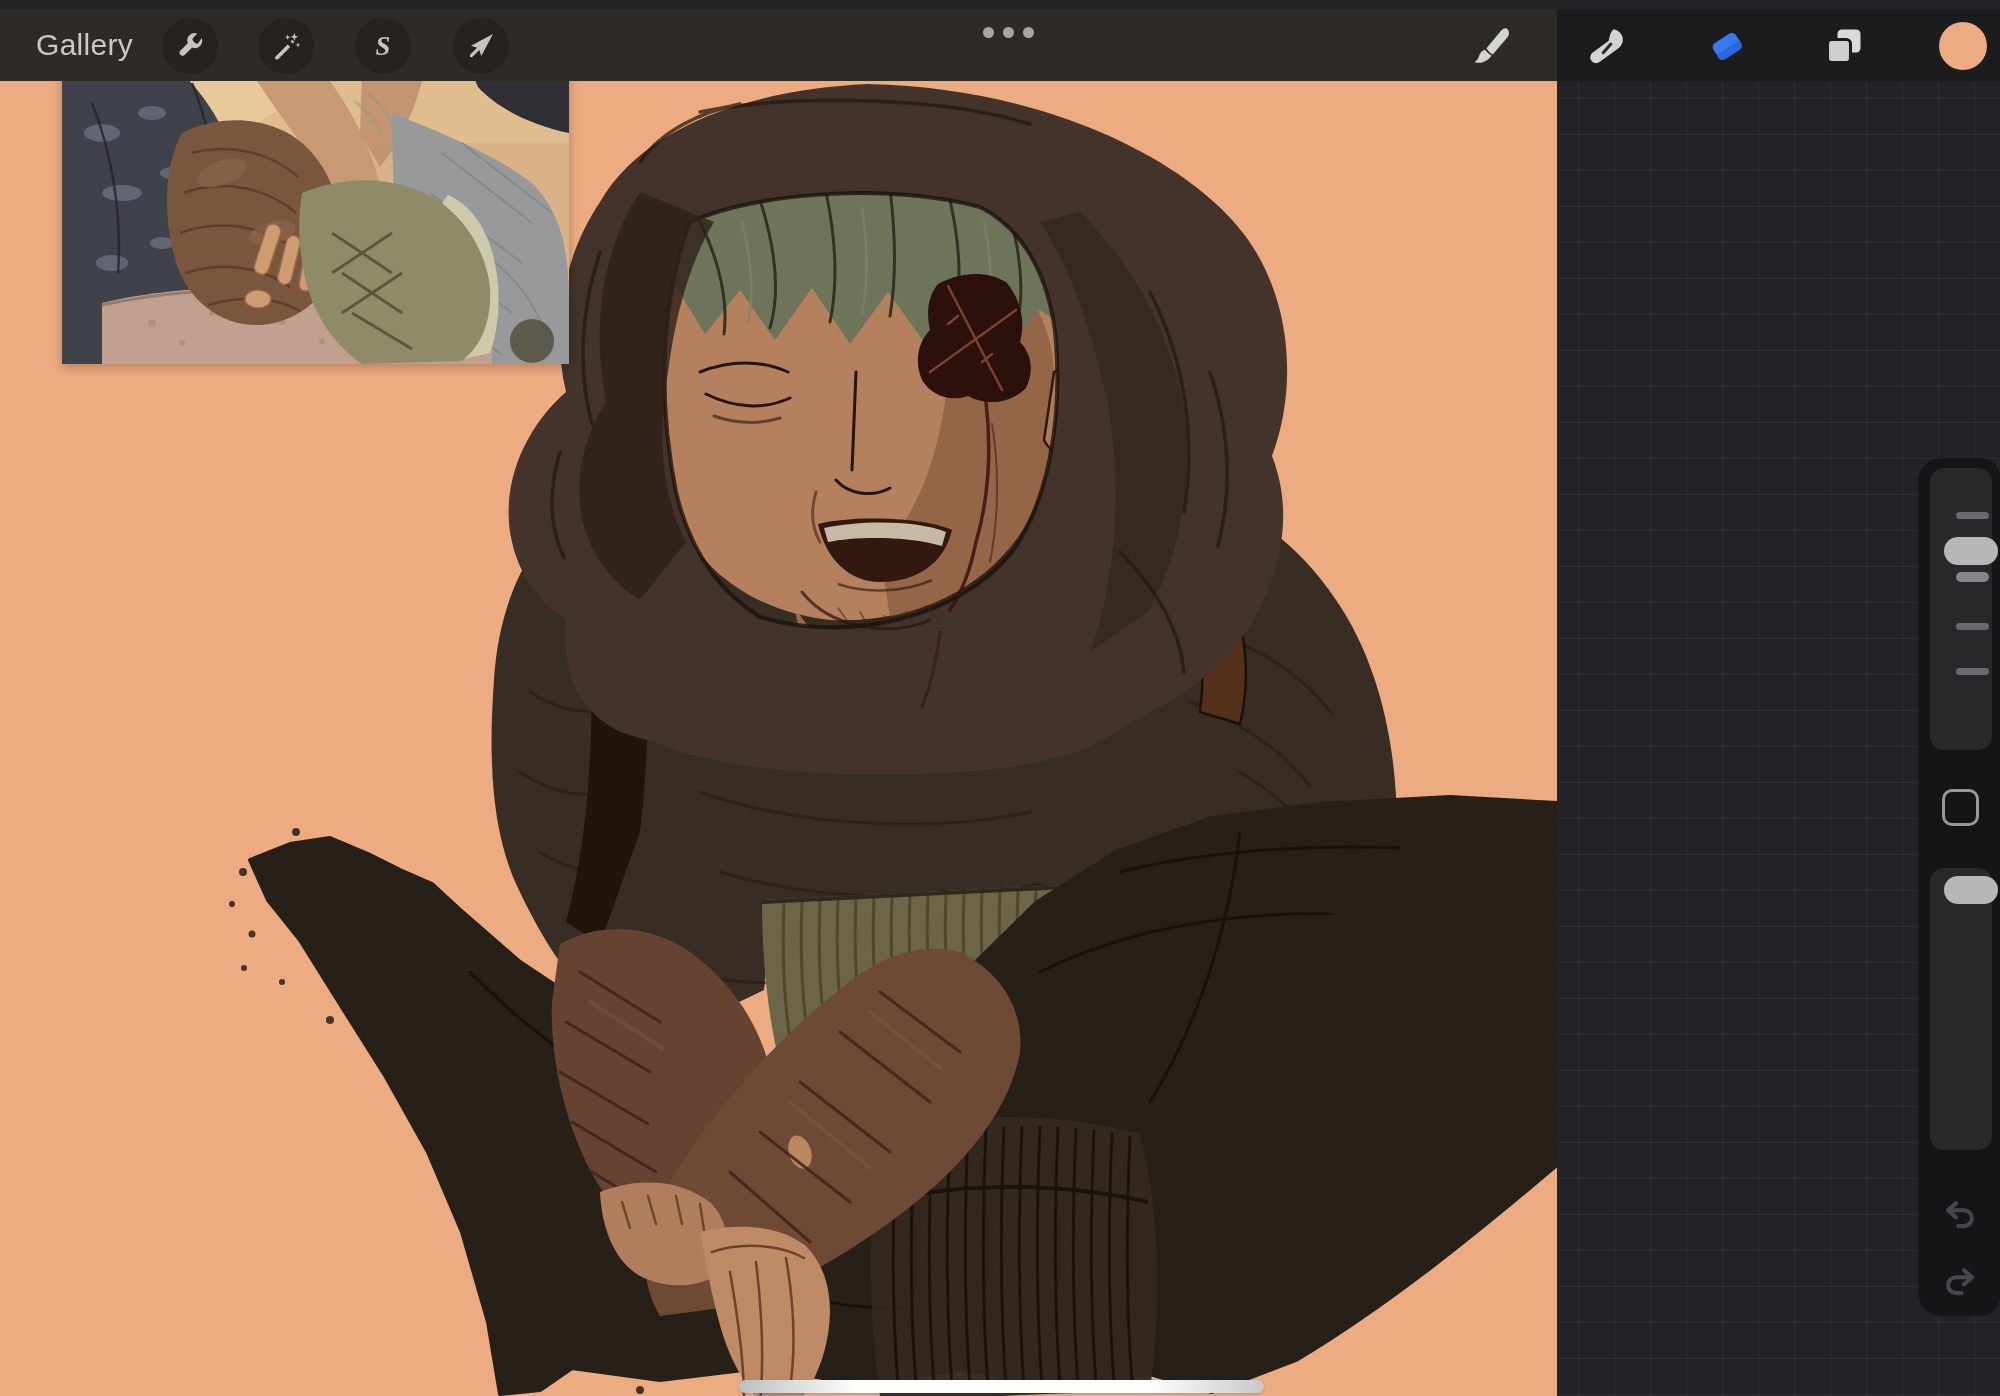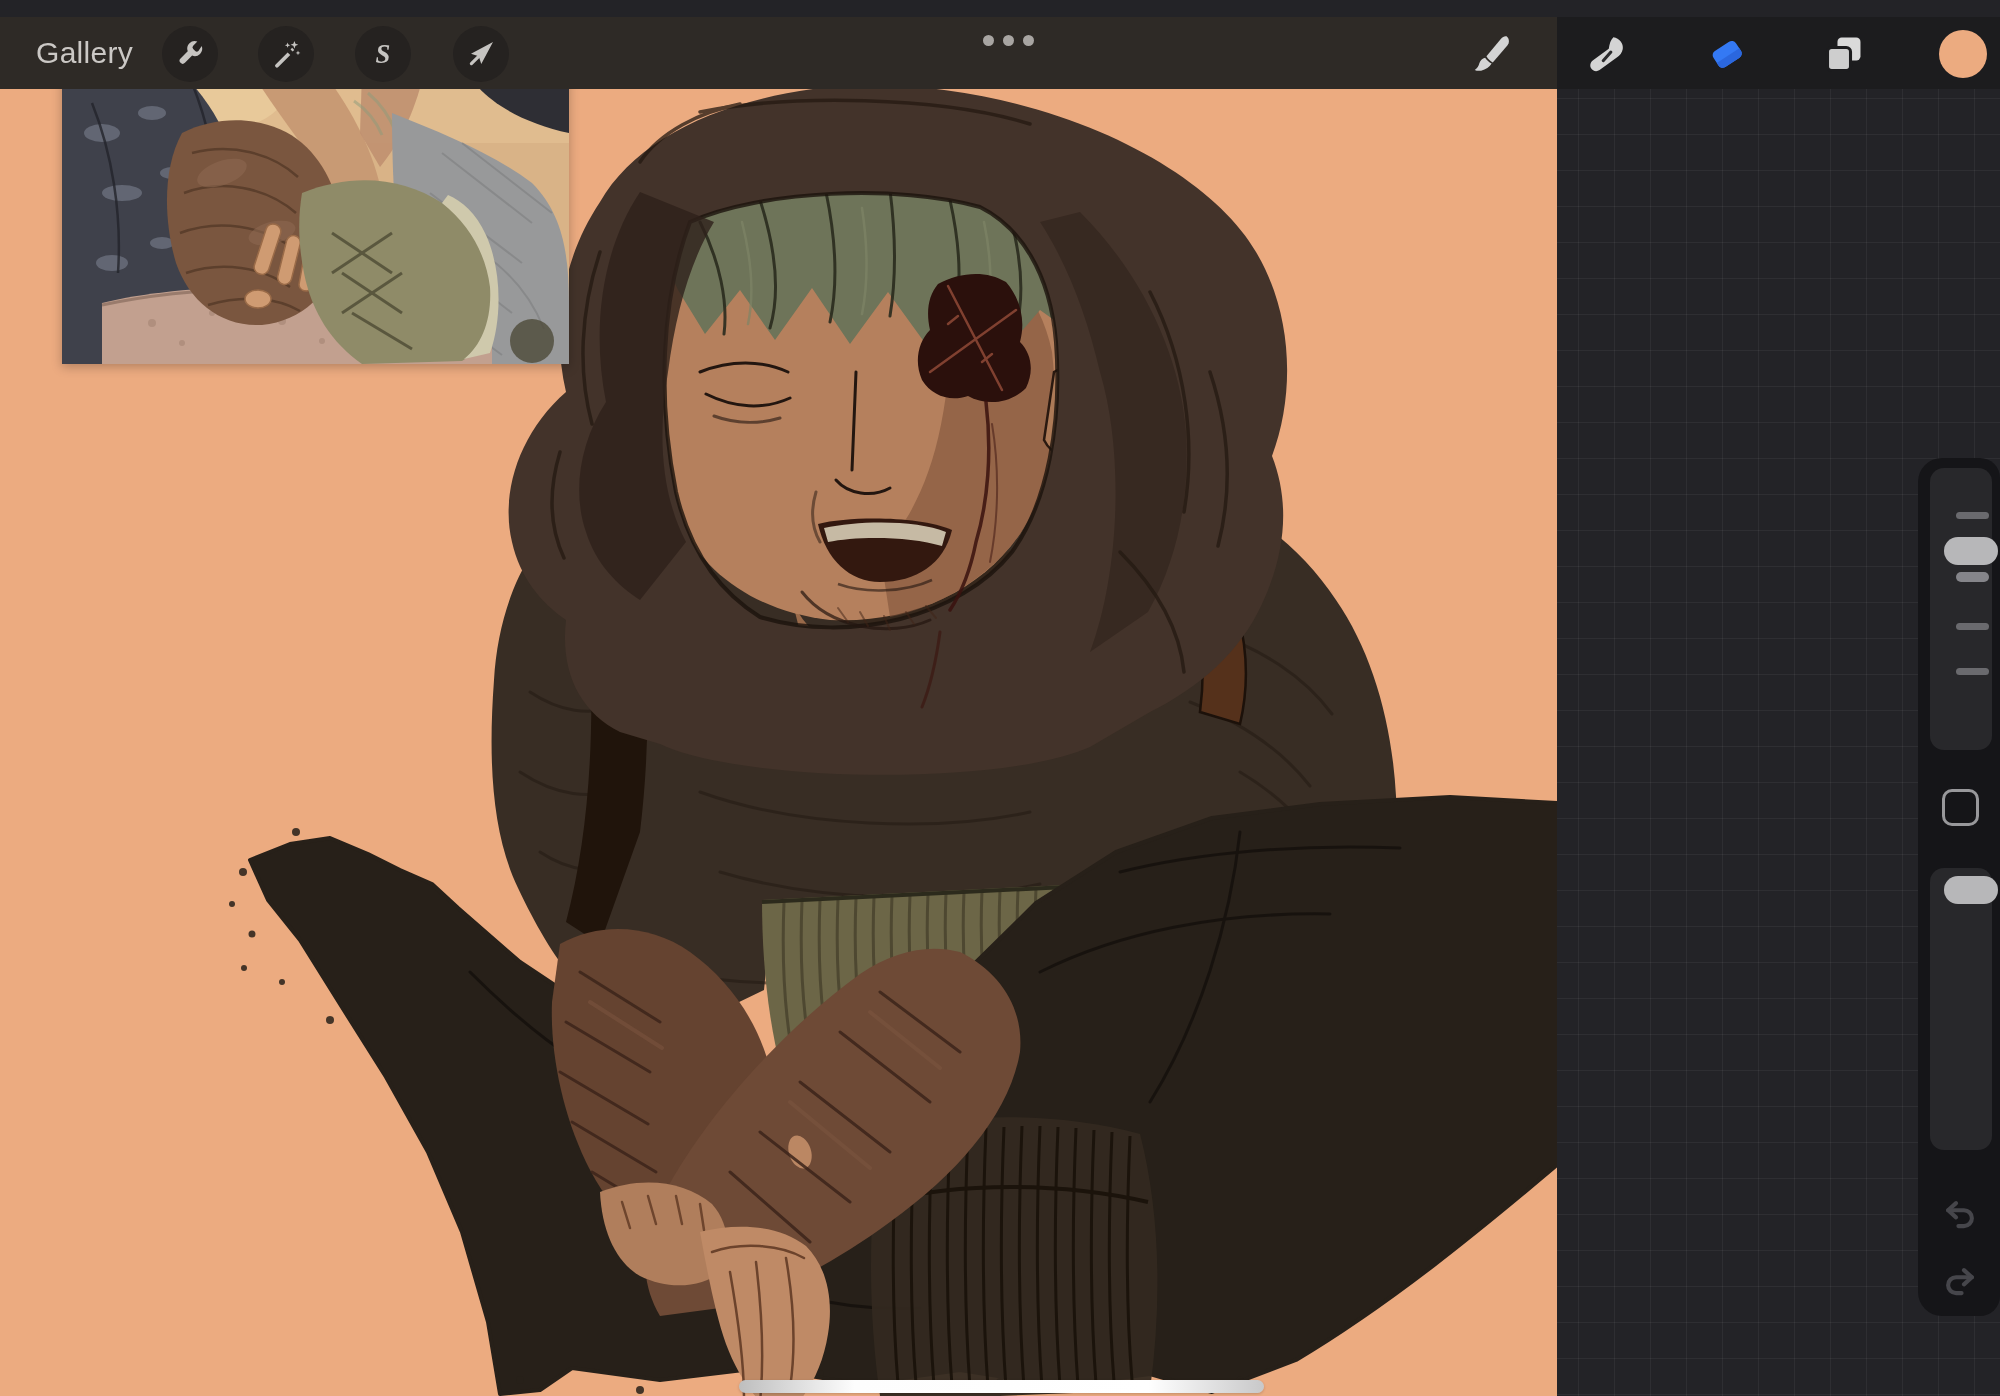--- a/index.html
+++ b/index.html
@@ -16,21 +16,21 @@
   
   .canvas{position:absolute;left:0;top:72px;width:1557px;height:1324px;background:var(--canvas-peach,#ECAB80);overflow:hidden;}
   .canvas svg.art{position:absolute;left:0;top:0;}
 
   
   .reference{position:absolute;left:62px;top:1px;width:507px;height:291px;overflow:hidden;
     box-shadow:0 3px 10px rgba(0,0,0,0.25);}
   .reference svg{display:block;}
 
   
-  .toolbar{position:absolute;left:0;top:17px;width:2000px;height:72px;
+  .toolbar{position:absolute;left:0;top:9px;width:2000px;height:72px;
     background:linear-gradient(90deg,var(--toolbar-left,#2E2A26) 0,var(--toolbar-left,#2E2A26) 1557px,var(--toolbar-right,#1C1C1E) 1557px);}
   .gallery-btn{position:absolute;left:36px;top:0;height:72px;display:flex;align-items:center;
     color:var(--toolbar-text,#CBC8C5);font-size:30px;letter-spacing:.3px;cursor:default;}
   .circle-btn{position:absolute;top:9px;width:56px;height:56px;border-radius:50%;
     background:var(--circle-button,#252220);display:flex;align-items:center;justify-content:center;}
   .circle-btn svg{display:block;}
   .flat-btn{position:absolute;top:12px;width:50px;height:50px;display:flex;align-items:center;justify-content:center;}
   .ellipsis{position:absolute;left:972px;top:0;width:72px;height:46px;display:flex;align-items:center;justify-content:center;gap:9px;}
   .ellipsis i{width:11px;height:11px;border-radius:50%;background:#A8A5A2;display:block;}
   .swatch{width:48px;height:48px;border-radius:50%;background:var(--canvas-peach,#ECAB80);}

